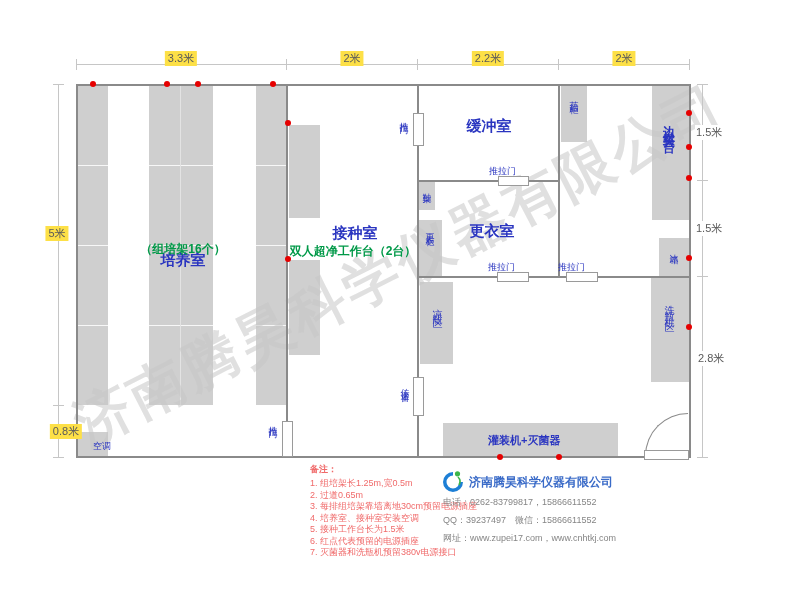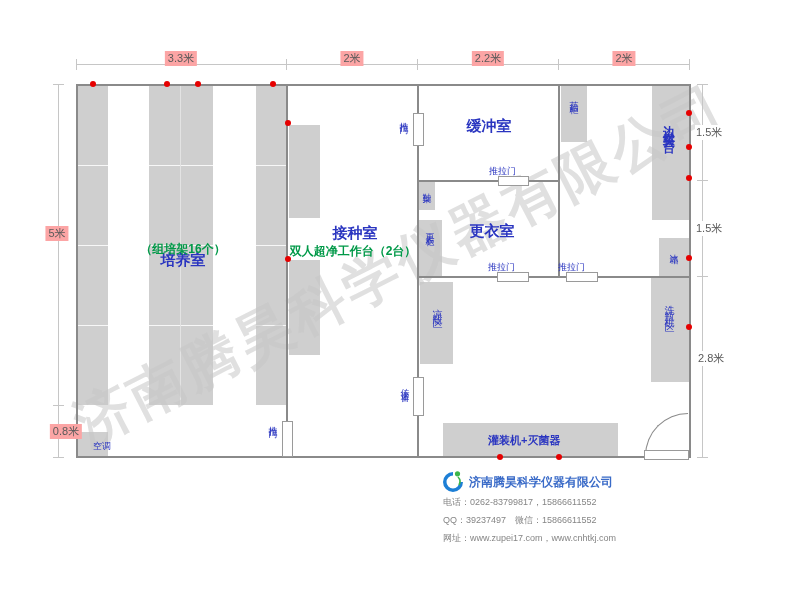--- a/index.html
+++ b/index.html
@@ -3,21 +3,21 @@
 <meta charset="utf-8">
 <style>
   html,body{margin:0;padding:0;background:#fff;}
   .page{position:relative;width:800px;height:600px;background:#ffffff;overflow:hidden;
         font-family:"Liberation Sans","DejaVu Sans",sans-serif;}
   .abs{position:absolute;}
   
   .wall{position:absolute;background:#8a8a8a;z-index:4;}
   
   .dim{position:absolute;background:#c6c6c6;z-index:2;}
-  .dim-label{position:absolute;font-size:11px;color:#5a5a5a;background:#fca5a5;padding:0 3px;
+  .dim-label{position:absolute;font-size:11px;color:#5a5a5a;background:#fde047;padding:0 3px;
              transform:translateX(-50%);z-index:6;white-space:nowrap;}
   .dim-label-side{position:absolute;font-size:11px;color:#5a5a5a;background:#fff;padding:0 1px;
              z-index:6;white-space:nowrap;}
   
   .furn{position:absolute;background:#cfcfcf;z-index:1;}
   .rack{background-image:repeating-linear-gradient(to bottom,#cfcfcf 0 79px,#f7f7f7 79px 80px);}
   .rack-div{position:absolute;background:#e3e3e3;z-index:2;}
   
   .door{position:absolute;background:#fff;border:1px solid #9a9a9a;z-index:5;}
   .door-arc{position:absolute;width:42px;height:42px;border-top:1px solid #8a8a8a;
@@ -166,20 +166,30 @@
   <div class="dot" style="left:285px;top:120px;"></div>
   <div class="dot" style="left:285px;top:256px;"></div>
   <div class="dot" style="left:686px;top:110px;"></div>
   <div class="dot" style="left:686px;top:144px;"></div>
   <div class="dot" style="left:686px;top:175px;"></div>
   <div class="dot" style="left:686px;top:255px;"></div>
   <div class="dot" style="left:686px;top:324px;"></div>
   <div class="dot" style="left:497px;top:454px;"></div>
   <div class="dot" style="left:556px;top:454px;"></div>
 
+  <div class="notes">
+    <div class="nt">备注：</div>
+    <div class="ni">1. 组培架长1.25m,宽0.5m</div>
+    <div class="ni">2. 过道0.65m</div>
+    <div class="ni">3. 每排组培架靠墙离地30cm预留电源插座</div>
+    <div class="ni">4. 培养室、接种室安装空调</div>
+    <div class="ni">5. 接种工作台长为1.5米</div>
+    <div class="ni">6. 红点代表预留的电源插座</div>
+    <div class="ni">7. 灭菌器和洗瓶机预留380v电源接口</div>
+  </div>
 
   <div class="company">
     <span class="abs" style="left:0;top:2px;">
       <svg width="24" height="24" viewBox="0 0 24 24">
         <path d="M12 2 A10 10 0 1 0 22 12 L18.5 12 A6.5 6.5 0 1 1 12 5.5 Z" fill="#1d7fd6"></path>
         <circle cx="16.5" cy="3.8" r="2.6" fill="#3cb54a"></circle>
         <path d="M17 7 Q20.5 10.5 18 15" stroke="#3cb54a" stroke-width="1.6" fill="none"></path>
       </svg>
     </span>
     <div class="company-name">济南腾昊科学仪器有限公司</div>

